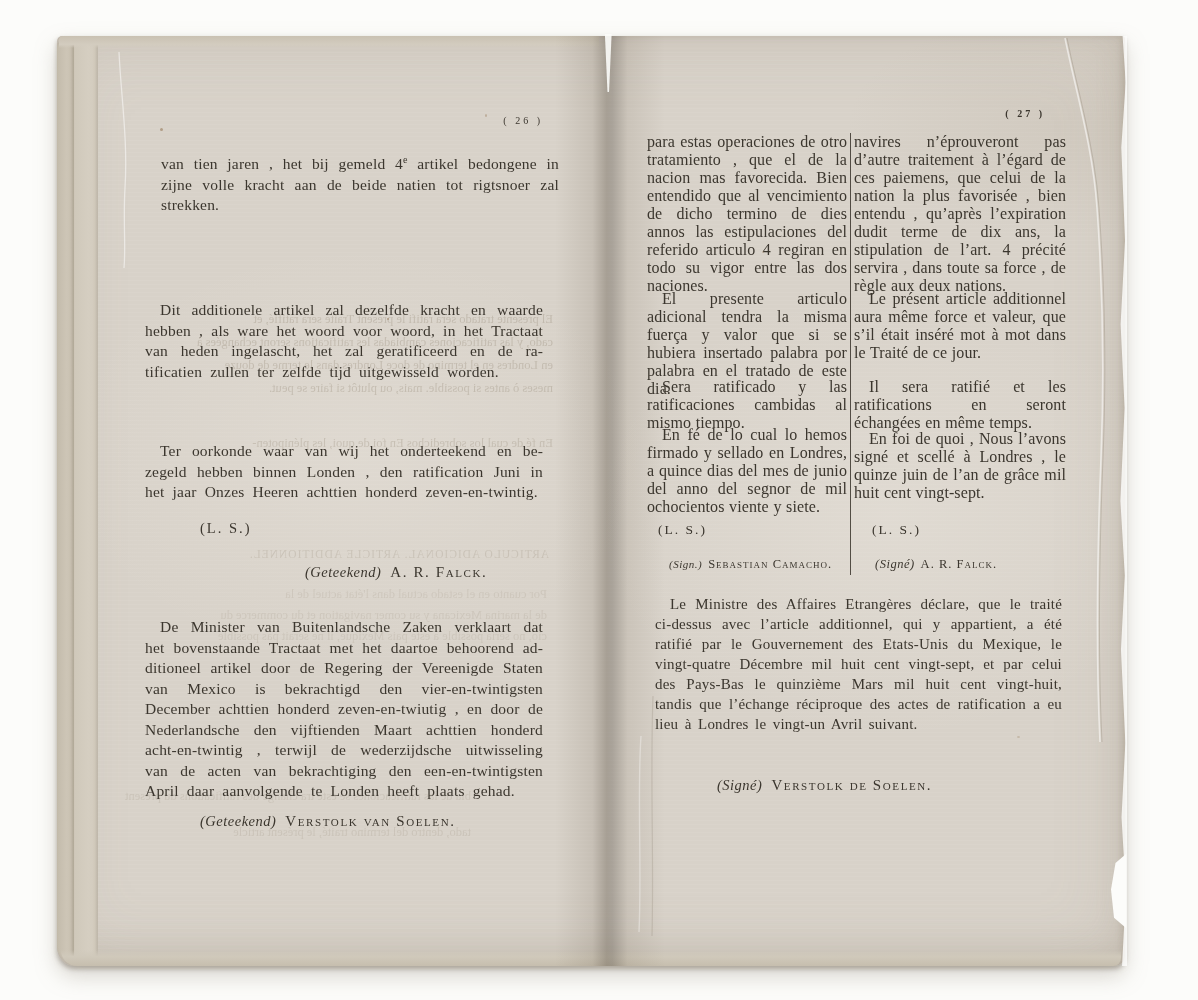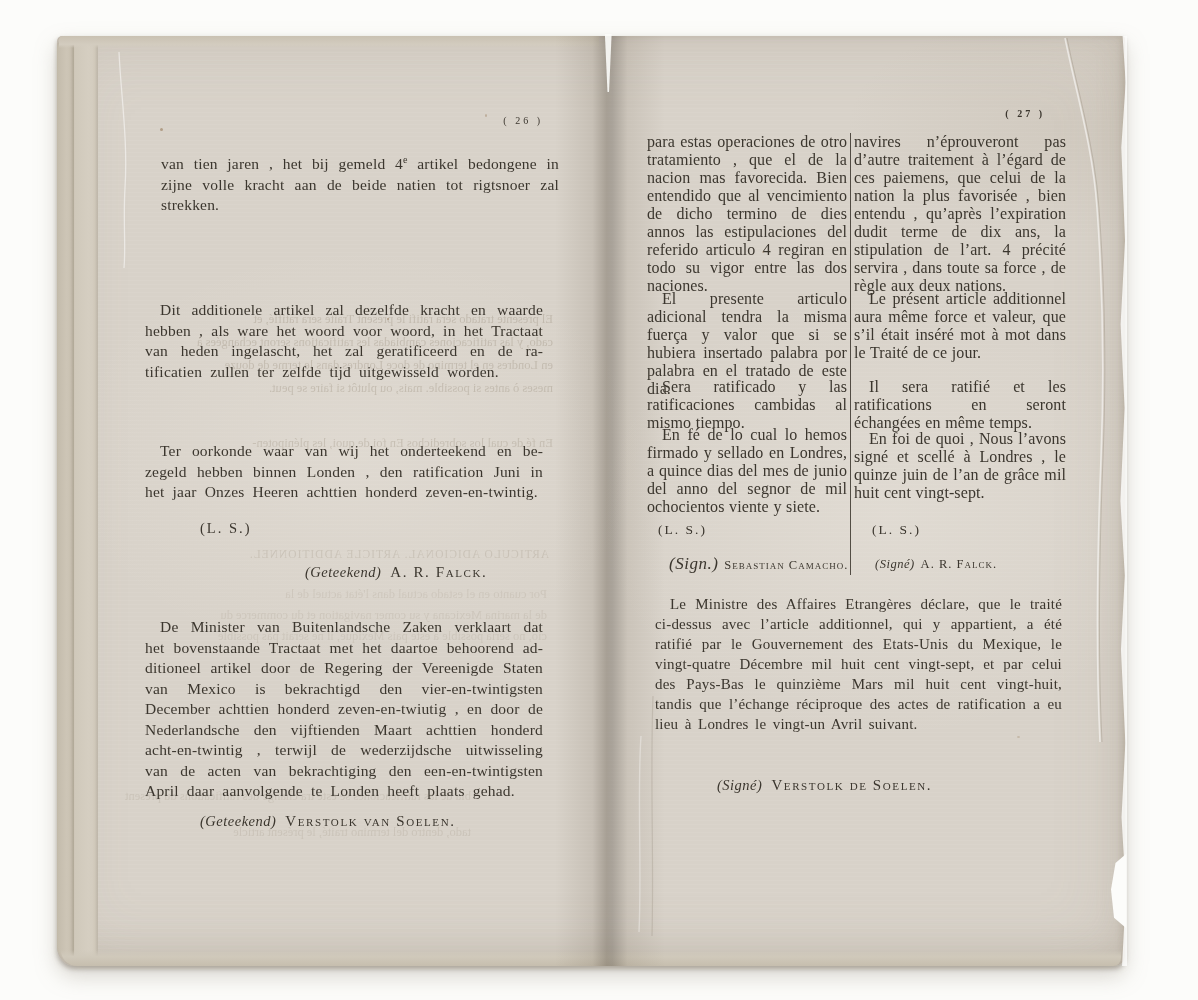--- a/index.html
+++ b/index.html
@@ -123,21 +123,21 @@
   <div>
     <div class="pagenum" style="left:598px;top:72px;width:390px;font-weight:bold;">( 27 )</div>
 
     <div>
       <p class="rp" style="left:590px;top:97px;width:200px;margin:0;">para estas operaciones de otro tra­tamiento , que el de la nacion mas favorecida. Bien entendido que al vencimiento de dicho termino de dies annos las estipulaciones del re­ferido articulo 4 regiran en todo su vigor entre las dos naciones.</p>
       <p class="rp indent" style="left:590px;top:254px;width:200px;margin:0;">El presente articulo adicional tendra la misma fuerça y valor que si se hubiera insertado palabra por palabra en el tratado de este dia.</p>
       <p class="rp indent" style="left:590px;top:342px;width:200px;margin:0;">Sera ratificado y las ratificaciones cambidas al mismo tiempo.</p>
       <p class="rp indent" style="left:590px;top:390px;width:200px;margin:0;">En fé de lo cual lo hemos fir­mado y sellado en Londres, a quince dias del mes de junio del anno del segnor de mil ochocientos viente y siete.</p>
       <div class="ls" style="left:601px;top:486px;font-size:13.5px;">(L. S.)</div>
       <div class="sig" style="left:612px;top:518px;">
-        <span class="pre" style="font-size:17px;margin-right:6px;">(Sign.)</span><span class="name" style="font-size:12.5px;letter-spacing:1px;">Sebastian Camacho.</span>
+        <span class="pre" style="font-size:11px;margin-right:6px;">(Sign.)</span><span class="name" style="font-size:12.5px;letter-spacing:1px;">Sebastian Camacho.</span>
       </div>
     </div>
 
     <div class="divider" style="left:793px;top:97px;height:442px;"></div>
 
     <div>
       <p class="rp" style="left:797px;top:97px;width:212px;margin:0;">navires n’éprouveront pas d’autre traitement à l’égard de ces paiemens, que celui de la nation la plus favo­risée , bien entendu , qu’après l’ex­piration dudit terme de dix ans, la stipulation de l’art. 4 précité ser­vira , dans toute sa force , de règle aux deux nations.</p>
       <p class="rp indent" style="left:797px;top:254px;width:212px;margin:0;">Le présent article additionnel aura même force et valeur, que s’il était inséré mot à mot dans le Traité de ce jour.</p>
       <p class="rp indent" style="left:797px;top:342px;width:212px;margin:0;">Il sera ratifié et les ratifications en seront échangées en même temps.</p>
       <p class="rp indent" style="left:797px;top:394px;width:212px;margin:0;">En foi de quoi , Nous l’avons signé et scellé à Londres , le quinze juin de l’an de grâce mil huit cent vingt-sept.</p>

